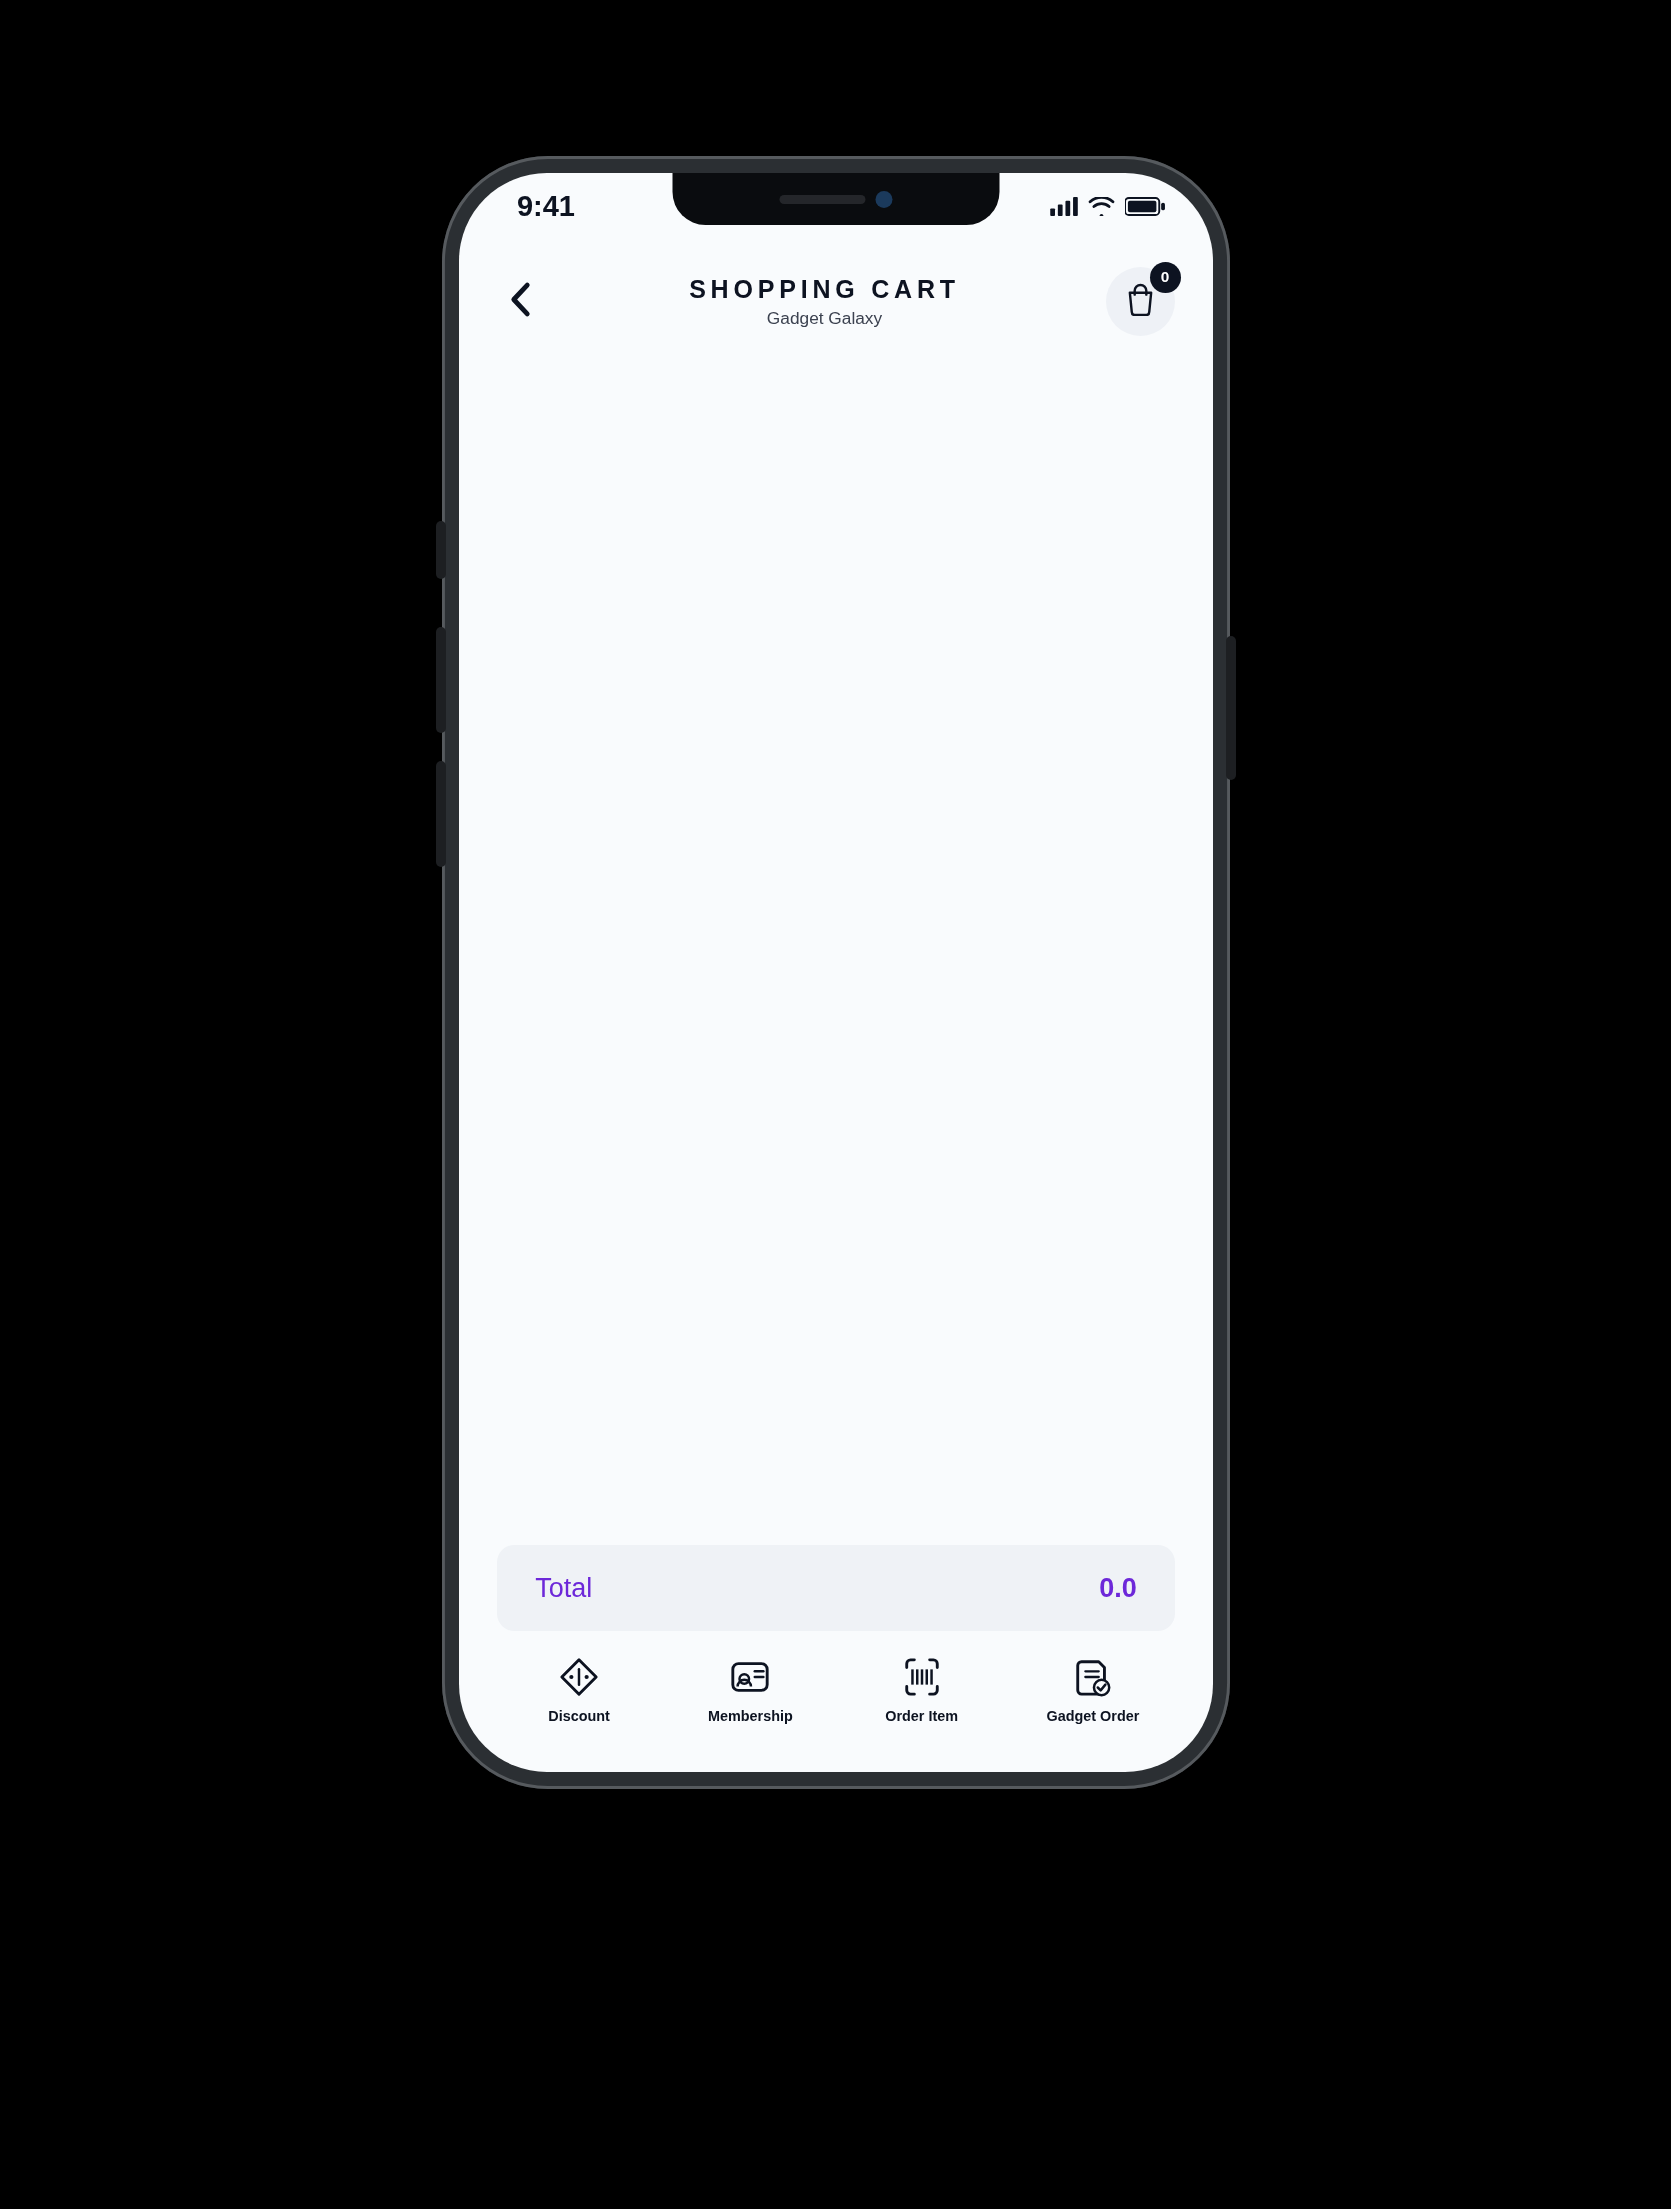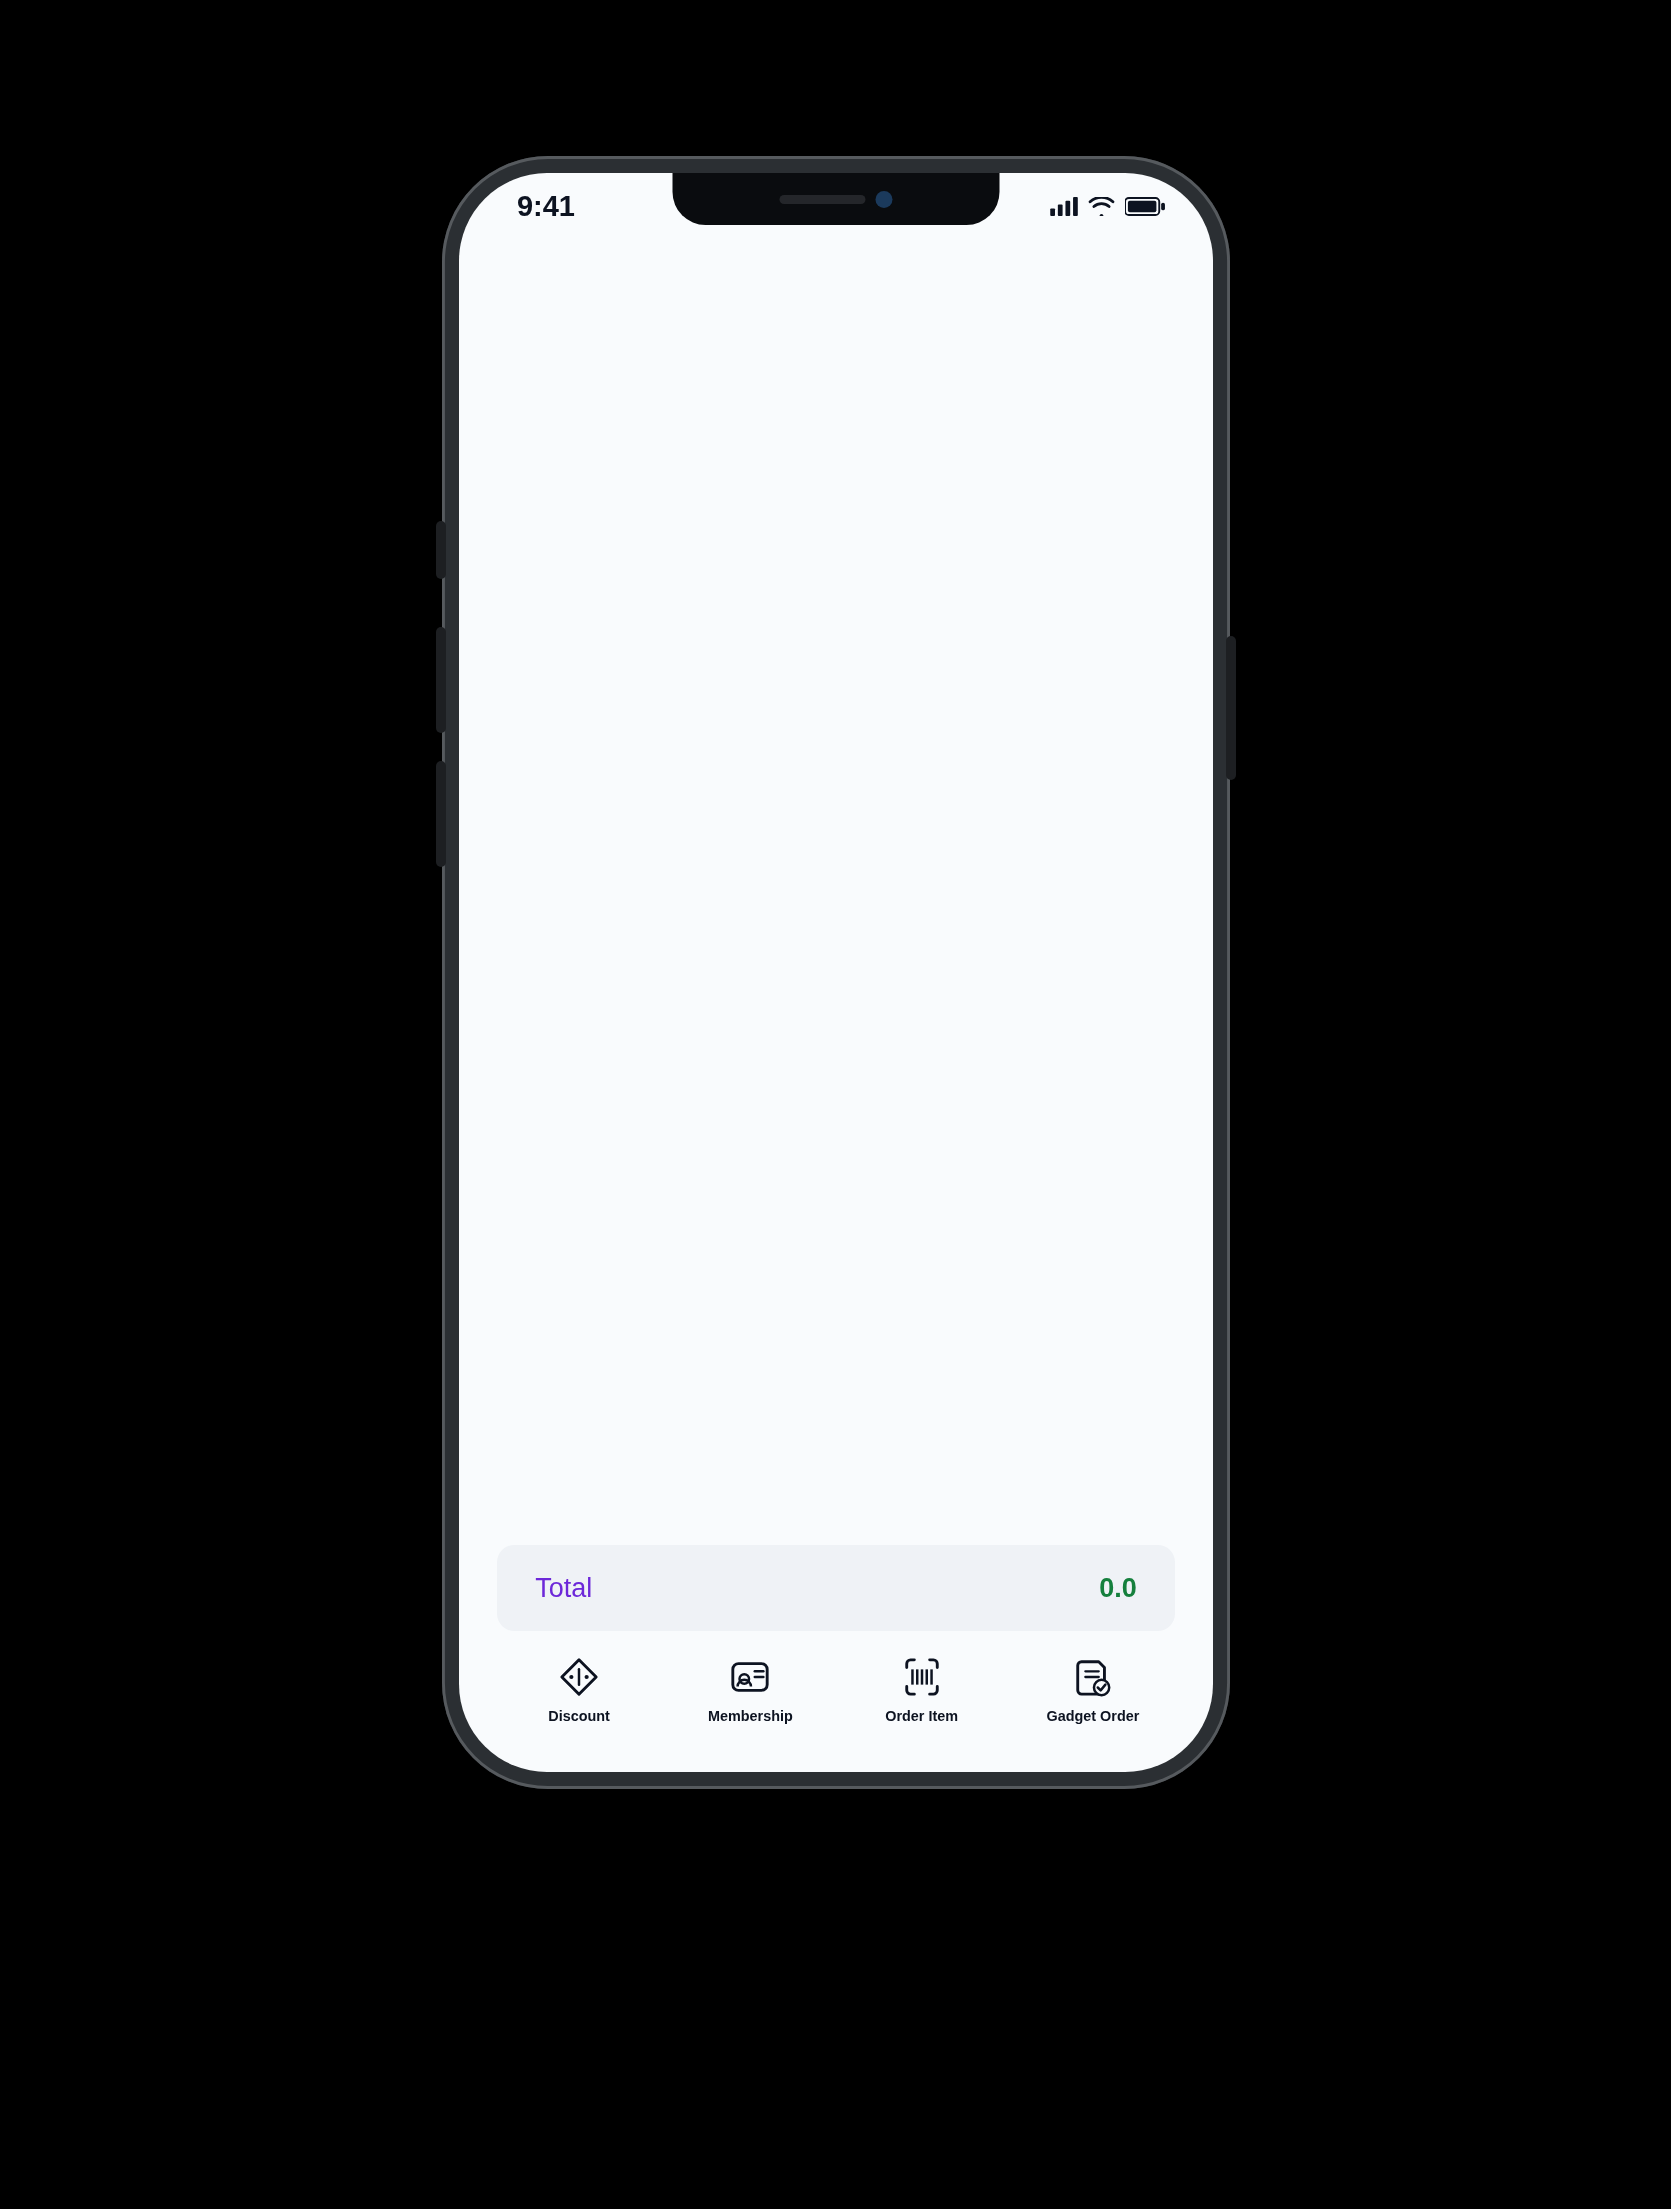--- a/index.html
+++ b/index.html
@@ -170,21 +170,21 @@
     justify-content: space-between;
     padding: 0 38px;
   }
   .total-label {
     font-size: 27px;
     color: #6d28d9;
     font-weight: 300;
   }
   .total-value {
     font-size: 27px;
-    color: #15803d;
+    color: #6d28d9;
     font-weight: 800;
   }
 
   
   .actions {
     margin-top: 25px;
     padding: 0 38px 48px 38px;
     display: flex;
     justify-content: space-between;
     gap: 7.7px;
@@ -248,20 +248,42 @@
         <span>
           <svg width="40" height="19" viewBox="0 0 42 20">
             <rect x="0" y="1" width="36" height="18" rx="4" stroke="#0d1321" stroke-width="2" fill="none"></rect>
             <rect x="3" y="4" width="30" height="12" rx="2" fill="#0d1321"></rect>
             <rect x="38" y="6" width="4" height="8" rx="2" fill="#0d1321"></rect>
           </svg>
         </span>
       </div>
     </div>
 
+    <div class="header">
+      <div class="back">
+        <span>
+          <svg width="25" height="37" viewBox="0 0 26 38">
+            <path d="M20 4 L6 19 L20 34" stroke="#0d1321" stroke-width="5" fill="none" stroke-linecap="round" stroke-linejoin="round"></path>
+          </svg>
+        </span>
+      </div>
+      <div class="title-block">
+        <div class="title">SHOPPING CART</div>
+        <div class="subtitle">Gadget Galaxy</div>
+      </div>
+      <div class="cart-btn">
+        <span>
+          <svg width="31" height="33" viewBox="0 0 32 34">
+            <path d="M5 10 h22 l-2 20 a3 3 0 0 1 -3 3 h-12 a3 3 0 0 1 -3 -3 z" stroke="#0d1321" stroke-width="2.5" fill="none" stroke-linejoin="round"></path>
+            <path d="M10 12 v-4 a6 6 0 0 1 12 0 v4" stroke="#0d1321" stroke-width="2.5" fill="none" stroke-linecap="round"></path>
+          </svg>
+        </span>
+        <div class="cart-badge">0</div>
+      </div>
+    </div>
 
     <div class="content"></div>
 
     <div class="total-row">
       <div class="total-label">Total</div>
       <div class="total-value">0.0</div>
     </div>
 
     <div class="actions">
       <div class="action">

